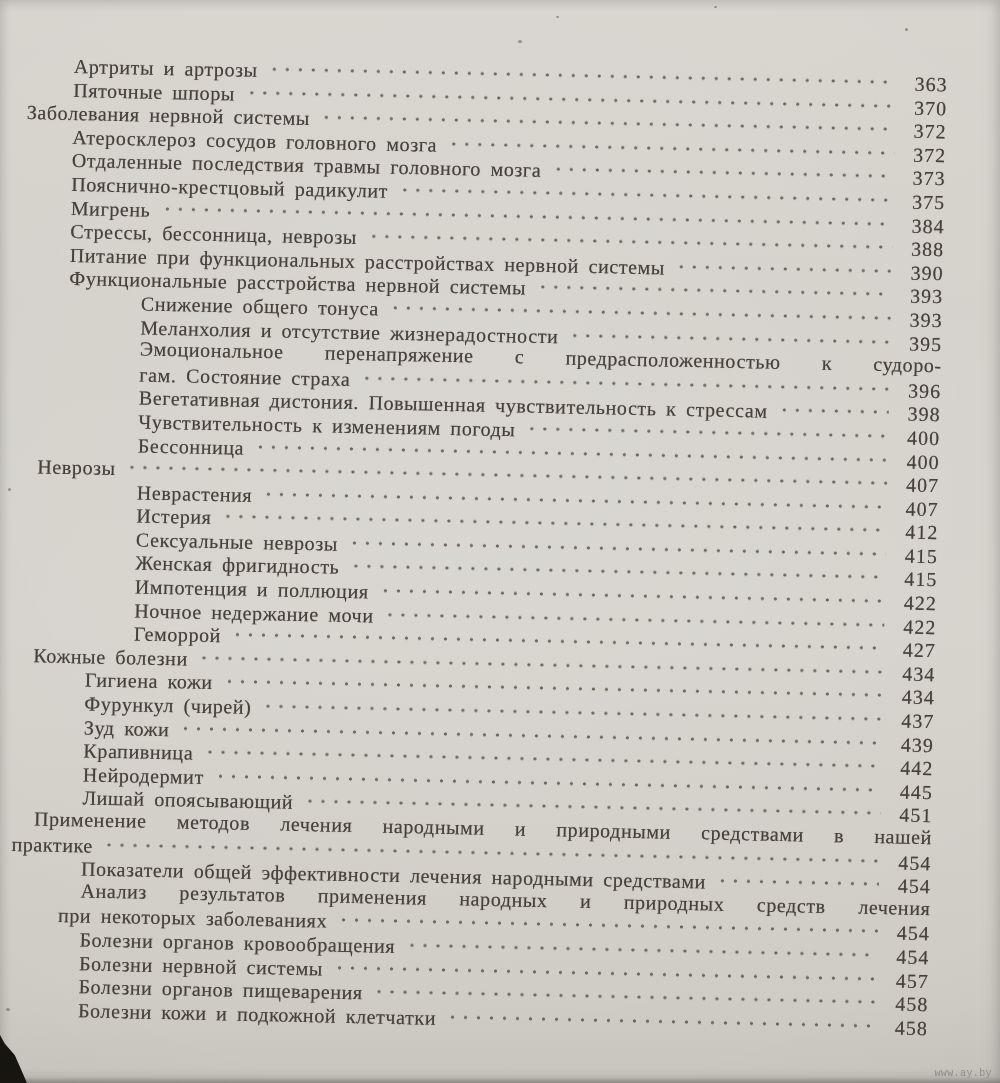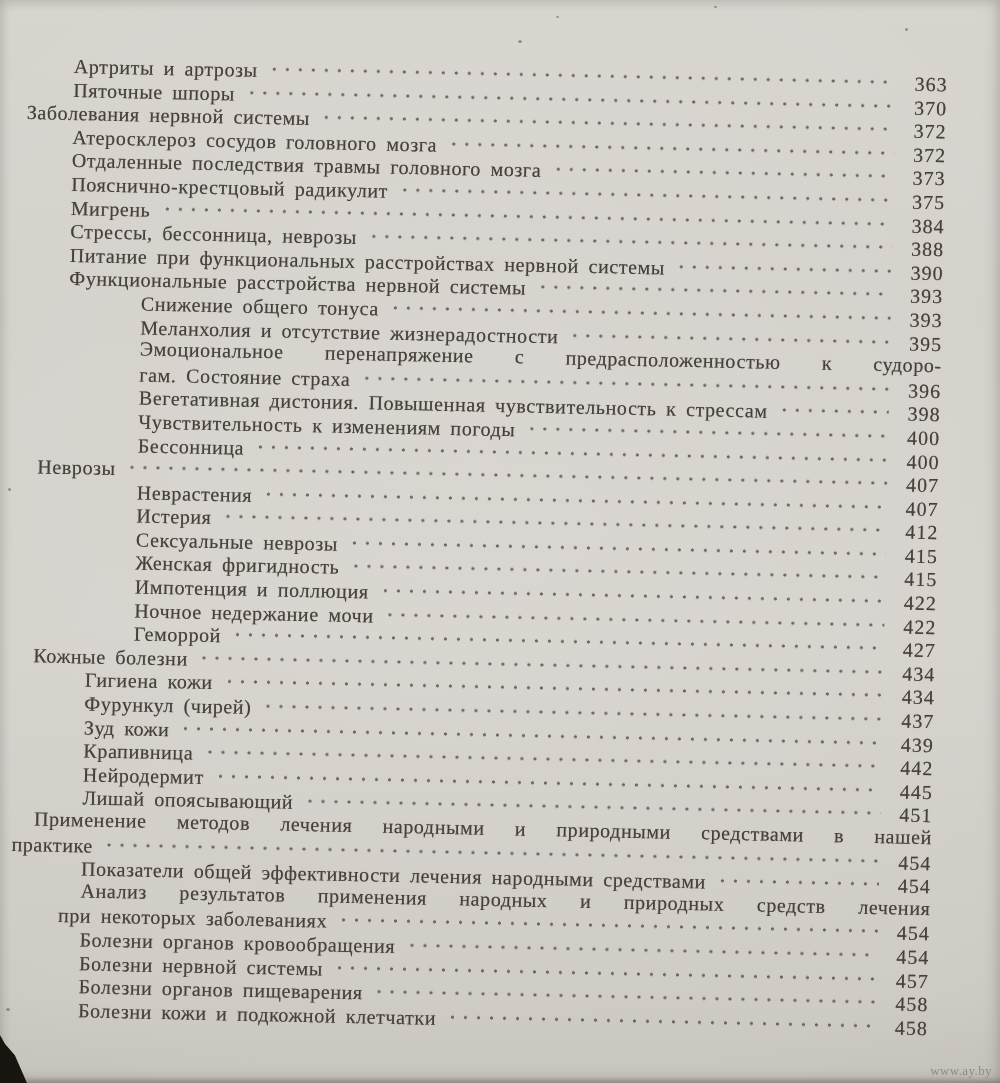--- a/index.html
+++ b/index.html
@@ -55,22 +55,22 @@
     position:absolute;left:0;bottom:0;width:27px;height:48px;
     background:#171510;
     clip-path:polygon(0 0, 18% 18%, 55% 42%, 100% 100%, 0 100%);
   }
   .bottom-shade{
     position:absolute;left:0;bottom:0;width:100%;height:6px;
     background:linear-gradient(180deg, rgba(0,0,0,0) 0%, rgba(30,25,18,.22) 100%);
   }
   .watermark{
     position:absolute;right:8px;bottom:4px;
-    font-family:Liberation Serif, serif;
-    font-size:13px;color:#8d8c88;letter-spacing:.4px;
+    font-family:Liberation Mono, monospace;
+    font-size:10px;color:#8d8c88;letter-spacing:.4px;
   }
 </style>
 </head>
 <body>
 
 <div class="page">
   <div class="toc" id="toc">
       <div class="row i1">
         <span class="txt">Артриты и артрозы</span>
         <span class="leader"></span>

